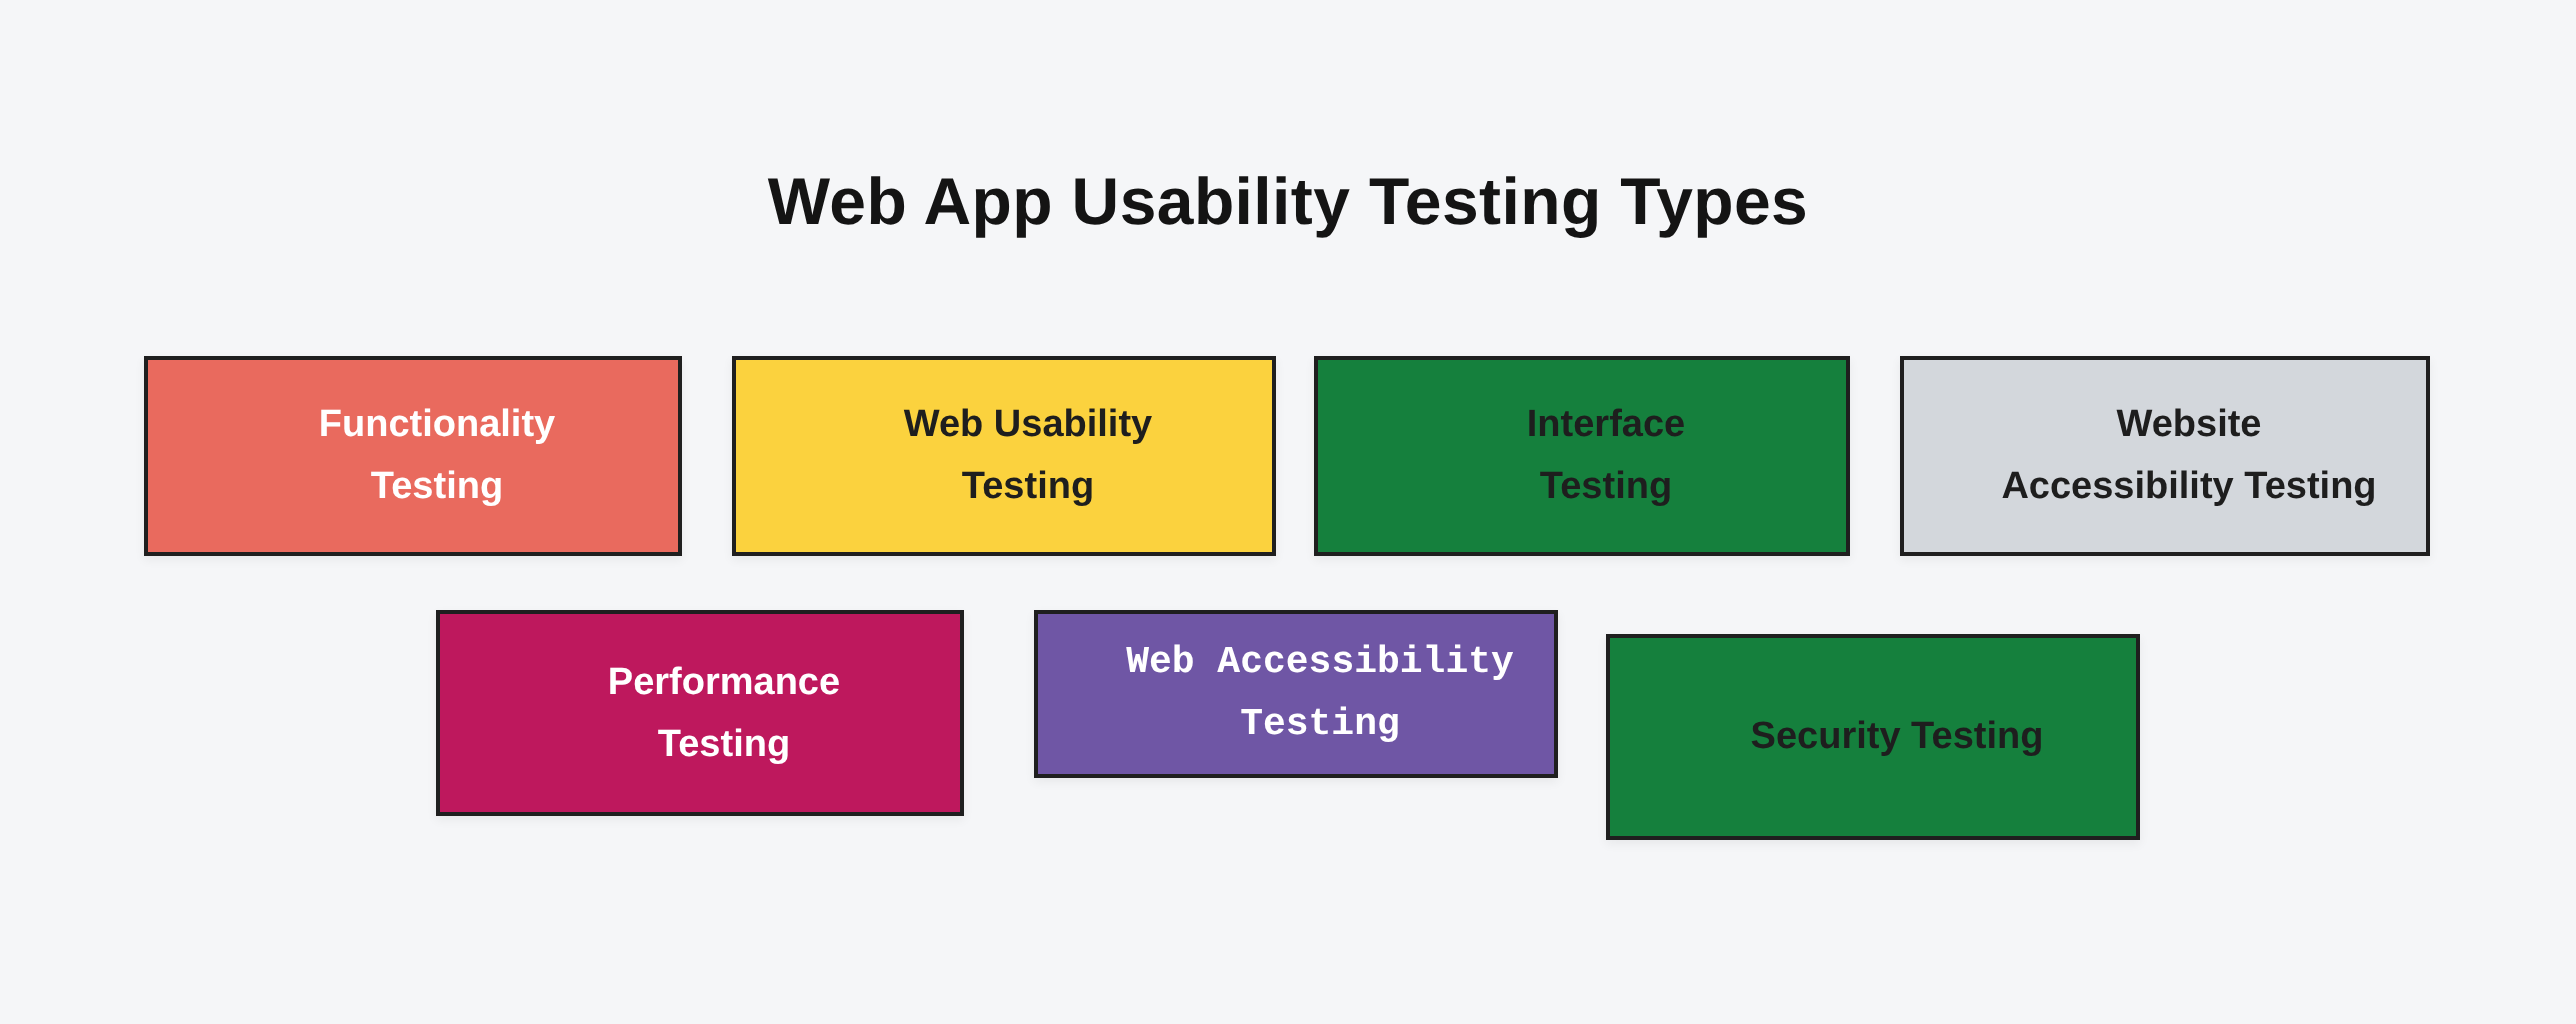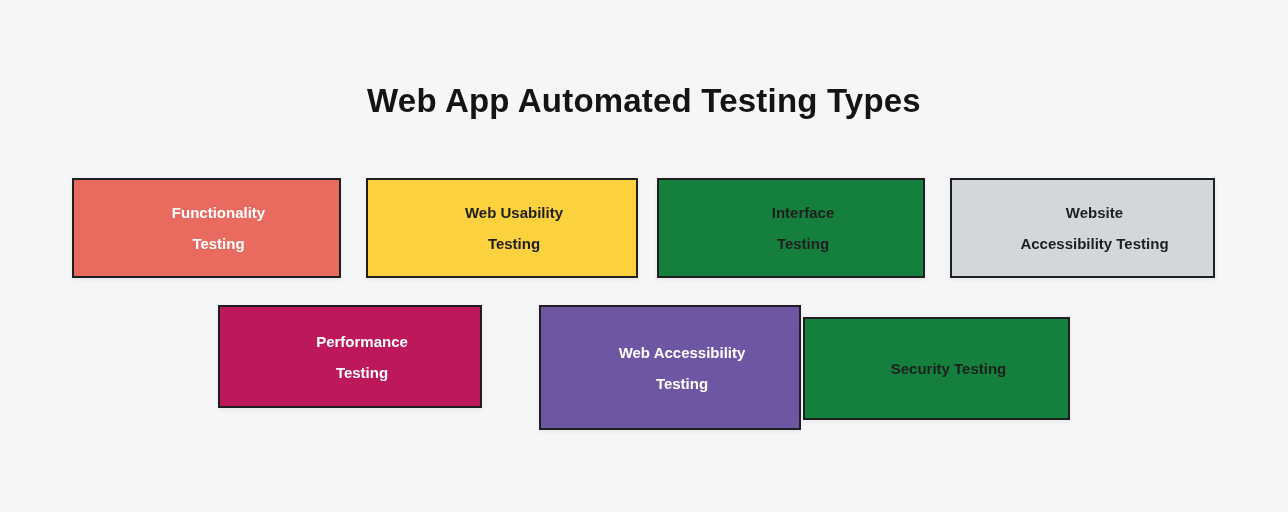--- a/index.html
+++ b/index.html
@@ -22,41 +22,41 @@
     color: #141414;
     letter-spacing: 0.2px;
   }
   .box {
     position: absolute;
     display: flex;
     align-items: center;
     justify-content: center;
     text-align: center;
     font-weight: 700;
-    font-size: 15px;
+    font-size: 19px;
     line-height: 31px;
     border: 2px solid #a21caf;
     box-sizing: border-box;
     white-space: pre-line;
     box-shadow: 0 2px 5px rgba(0,0,0,0.06);
     padding-left: 24px;
   }
   .b1 { left: 72px;  top: 178px; width: 269px; height: 100px; }
   .b2 { left: 366px; top: 178px; width: 272px; height: 100px; }
   .b3 { left: 657px; top: 178px; width: 268px; height: 100px; }
   .b4 { left: 950px; top: 178px; width: 265px; height: 100px; }
   .b5 { left: 218px; top: 305px; width: 264px; height: 103px; }
-  .b6 { left: 539px; top: 305px; width: 262px; height: 125px; }
+  .b6 { left: 517px; top: 305px; width: 262px; height: 84px; font-family: Liberation Mono, monospace; }
   .b7 { left: 803px; top: 305px; width: 267px; height: 103px; }
 </style>
 </head>
 <body>
 
 <div class="canvas" style="background: rgb(245, 246, 248);">
-  <div class="title" style="color: rgb(20, 20, 20);">Web App Automated Testing Types</div>
+  <div class="title" style="color: rgb(20, 20, 20);">Web App Usability Testing Types</div>
 
   <div class="box b1" style="background: rgb(233, 106, 94); color: rgb(255, 255, 255); border-color: rgb(31, 31, 31);">Functionality
 Testing</div>
 
   <div class="box b2" style="background: rgb(251, 210, 62); color: rgb(30, 30, 30); border-color: rgb(31, 31, 31);">Web Usability
 Testing</div>
 
   <div class="box b3" style="background: #15803d; color: rgb(30, 30, 30); border-color: rgb(31, 31, 31);">Interface
 Testing</div>
 

